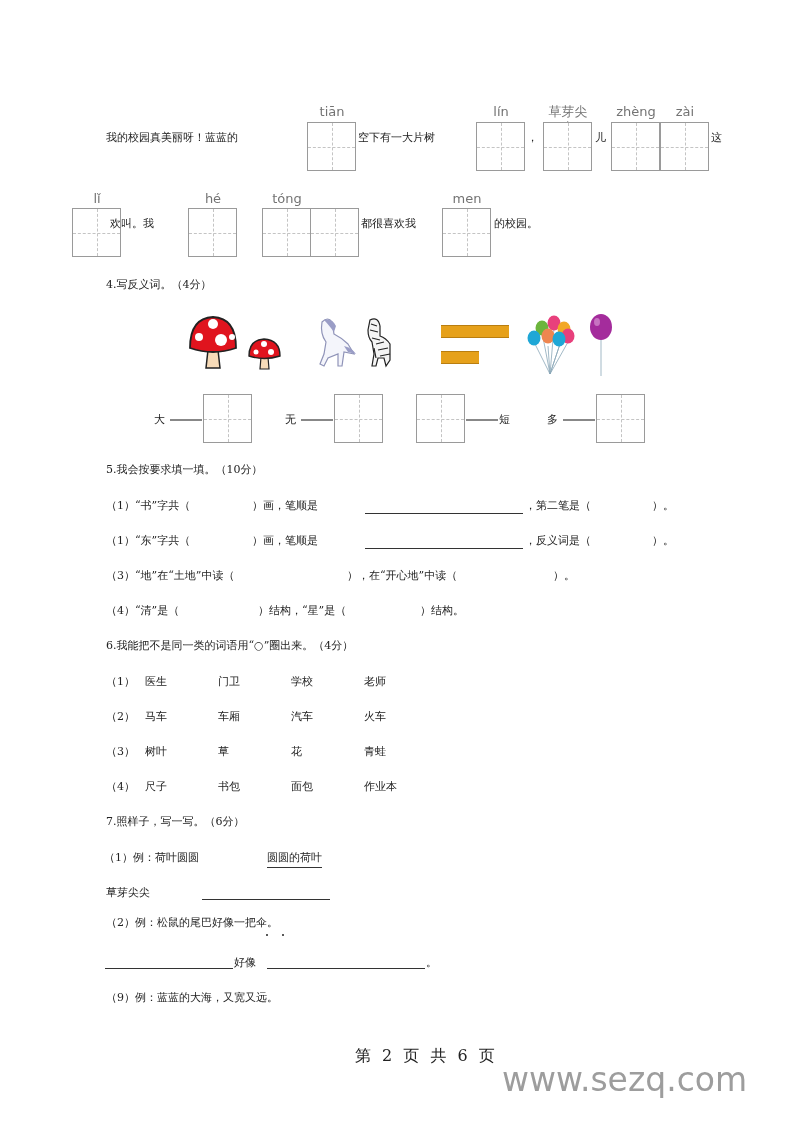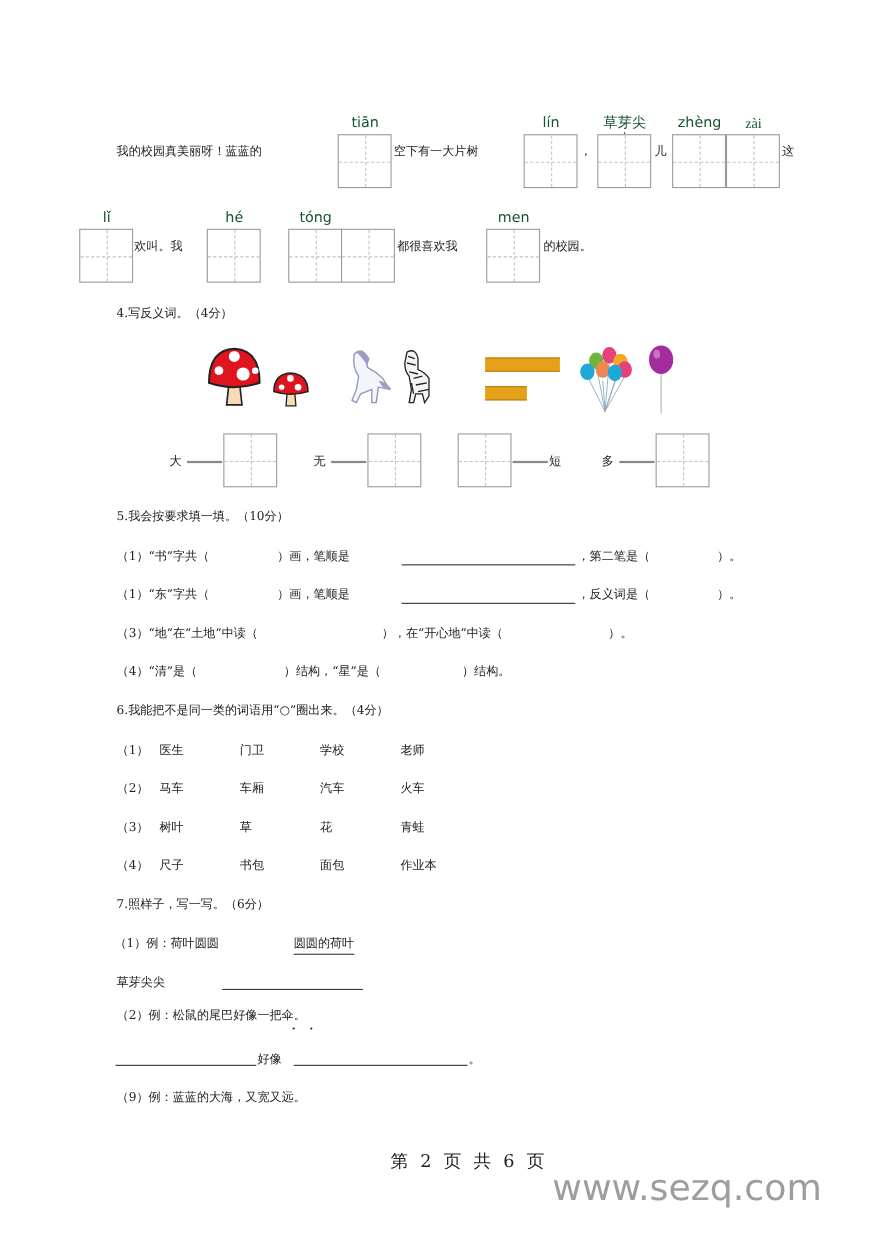--- a/index.html
+++ b/index.html
@@ -1,21 +1,21 @@
 <!DOCTYPE html>
 <html><head>
 <meta charset="utf-8">
 <style>
   html, body { margin:0; padding:0; background:#fff; }
   body { width:800px; height:1131px; position:relative; overflow:hidden;
          font-family:"DejaVu Serif", "Liberation Serif", serif; color:#222; }
   .abs { position:absolute; }
   .txt { font-size:11px; white-space:nowrap; line-height:20px; }
   .py { position:absolute; font-family:"DejaVu Sans", "Liberation Sans", sans-serif;
-        font-size:13px; text-align:center; width:50px; color:#14532d; line-height:16px; }
+        font-size:13px; text-align:center; width:50px; color:#737373; line-height:16px; }
   .box { position:absolute; width:49px; height:49px; border:1px solid #9a9a9a; box-sizing:border-box;
          background:
            linear-gradient(to right, transparent 23px, transparent 23px),
            #fff; }
   .box::before { content:""; position:absolute; left:24px; top:0; bottom:0;
                  border-left:1px dashed #c4c4c4; }
   .box::after { content:""; position:absolute; top:24px; left:0; right:0;
                 border-top:1px dashed #c4c4c4; }
   .dash { position:absolute; height:0; border-top:2px solid #888; }
   .uline { position:absolute; border-bottom:1px solid #333; height:0; }
@@ -31,27 +31,27 @@
 <div class="box" style="left:307px; top:122px;"></div>
 <div class="abs txt" style="left:358px; top:128px;">空下有一大片树</div>
 <div class="py" style="left:476px; top:104px;">lín</div>
 <div class="box" style="left:476px; top:122px;"></div>
 <div class="abs txt" style="left:527px; top:128px;">，</div>
 <div class="py" style="left:543px; top:104px;">草芽尖尖</div>
 <div class="box" style="left:543px; top:122px;"></div>
 <div class="abs txt" style="left:595px; top:128px;">儿</div>
 <div class="py" style="left:611px; top:104px;">zhèng</div>
 <div class="box" style="left:611px; top:122px;"></div>
-<div class="py" style="left:660px; top:104px;font-family:Liberation Serif, serif;">zài</div>
+<div class="py" style="left:660px; top:104px;">zài</div>
 <div class="box" style="left:660px; top:122px;"></div>
 <div class="abs txt" style="left:711px; top:128px;">这</div>
 
 <div class="py" style="left:72px; top:191px;">lǐ</div>
 <div class="box" style="left:72px; top:208px;"></div>
-<div class="abs txt" style="left:122px; top:214px;">欢叫。我</div>
+<div class="abs txt" style="left:110px; top:214px;">欢叫。我</div>
 <div class="py" style="left:188px; top:191px;">hé</div>
 <div class="box" style="left:188px; top:208px;"></div>
 <div class="py" style="left:262px; top:191px;">tóng</div>
 <div class="box" style="left:262px; top:208px;"></div>
 <div class="py" style="left:310px; top:191px;margin-top:22px;">xué</div>
 <div class="box" style="left:310px; top:208px;"></div>
 <div class="abs txt" style="left:361px; top:214px;">都很喜欢我</div>
 <div class="py" style="left:442px; top:191px;">men</div>
 <div class="box" style="left:442px; top:208px;"></div>
 <div class="abs txt" style="left:494px; top:214px;">的校园。</div>

